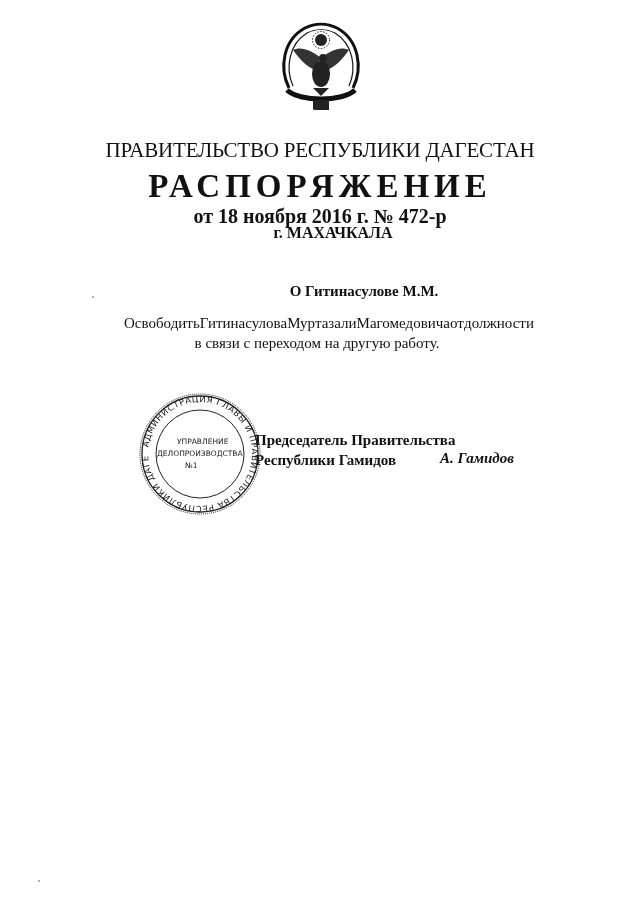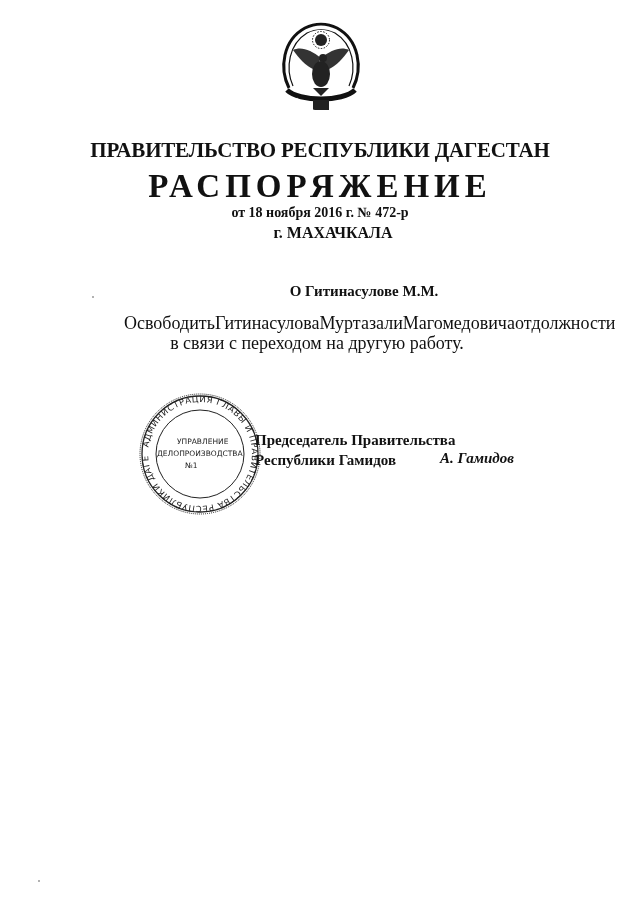--- a/index.html
+++ b/index.html
@@ -1,25 +1,25 @@
 <!DOCTYPE html>
 <html><head>
 <meta charset="utf-8">
 <style>
   html, body { margin: 0; padding: 0; background: #ffffff; }
   body { width: 640px; height: 905px; position: relative; overflow: hidden;
          font-family: "Liberation Serif", "DejaVu Serif", serif; color: #111; }
   .abs { position: absolute; }
   .emblem { left: 275px; top: 18px; width: 92px; height: 100px; }
-  .org { left: 0; width: 640px; top: 138px; text-align: center; font-weight: bold; font-size: 21px; letter-spacing: -0.2px; }
+  .org { left: 0; width: 640px; top: 138px; text-align: center; font-weight: normal; font-size: 21px; letter-spacing: -0.2px; }
   .doctype { left: 0; width: 640px; top: 168px; text-align: center; font-weight: bold; font-size: 33px; letter-spacing: 5px; }
-  .date { left: 0; width: 640px; top: 205px; text-align: center; box-sizing: border-box; font-weight: bold; font-size: 14px; }
+  .date { left: 0; width: 640px; top: 205px; text-align: center; box-sizing: border-box; font-weight: bold; font-size: 20px; }
   .city { left: 0; width: 640px; top: 224px; text-align: center; padding-left: 26px; box-sizing: border-box; font-weight: bold; font-size: 16px; }
   .subject { left: 0; width: 640px; top: 283px; text-align: center; padding-left: 88px; box-sizing: border-box; font-weight: bold; font-size: 15px; }
-  .body-wrap { left: 100px; width: 434px; top: 313px; font-size: 18px; line-height: 20px; }
+  .body-wrap { left: 100px; width: 434px; top: 313px; font-size: 15px; line-height: 20px; }
   .line { white-space: nowrap; display: flex; justify-content: space-between; }
   .line.first { padding-left: 24px; }
   .line.last { justify-content: center; }
   .sig-title { left: 255px; top: 430px; font-weight: bold; font-size: 15px; line-height: 20px; }
   .sig-name { left: 440px; top: 450px; font-weight: bold; font-size: 15px; font-style: italic; }
   .stamp { left: 135px; top: 392px; width: 130px; height: 125px; }
   .dot { width: 2px; height: 2px; background: #999; border-radius: 1px; }
 </style>
 </head>
 <body>

